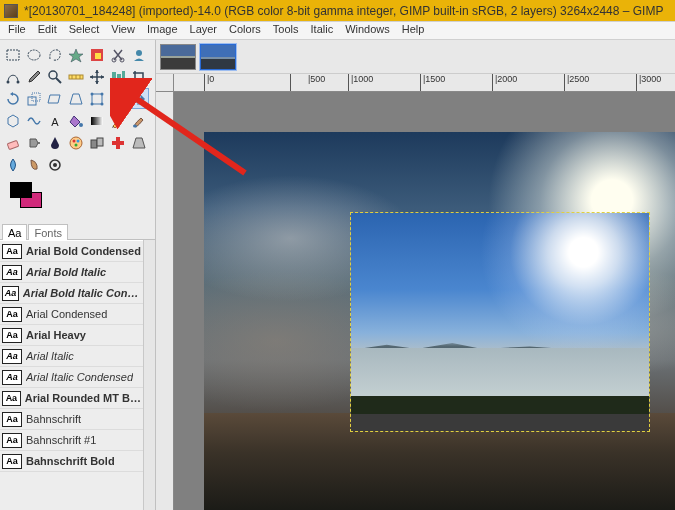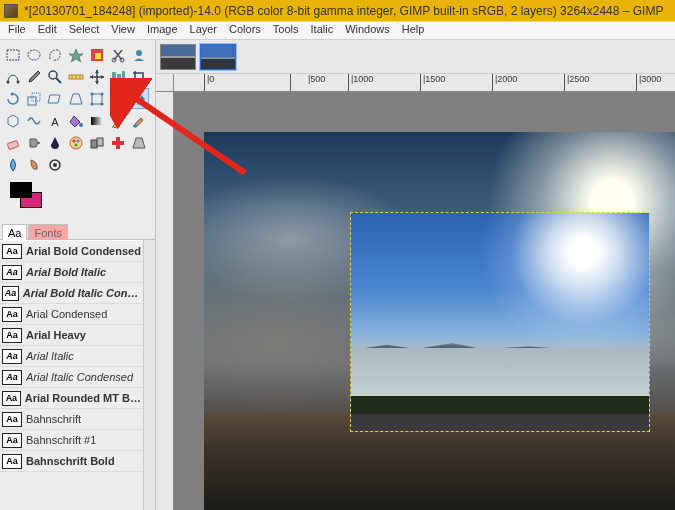--- a/index.html
+++ b/index.html
@@ -14,21 +14,21 @@
 .toolbox { padding: 4px 2px 2px 2px; }
 .tool-row { display: flex; }
 .tool { width: 21px; height: 21px; margin: 0 0 1px 0; display: flex; align-items: center; justify-content: center; border:1px solid transparent; }
 .tool.selected { background: #cfe0f5; border:1px solid #7aa7d9; }
 .tool svg { width: 16px; height: 16px; }
 .swatches { position: relative; height: 40px; margin: 4px 0 0 6px; }
 .swatch-bg { position: absolute; left: 14px; top: 10px; width: 22px; height: 16px; background: #d12a7b; border:1px solid #000; }
 .swatch-fg { position: absolute; left: 4px; top: 0; width: 22px; height: 16px; background: #000; border:1px solid #000; }
 .font-tabs { display:flex; align-items:flex-end; height:18px; padding-left:2px; border-bottom:1px solid #c0c0c0; font-size:11px; }
 .font-tab { padding:2px 5px 1px; border:1px solid #c0c0c0; border-bottom:none; background:#fff; margin-right:1px; position:relative; top:1px; }
-.font-tab.inactive { background:#fca5a5; color:#666; }
+.font-tab.inactive { background:#ffffff; color:#666; }
 .filter-row { display:flex; align-items:center; height:18px; border-bottom:1px solid #c0c0c0; padding:0 2px; }
 .filter-row input { flex:1; border:none; background:transparent; font-style:italic; color:#888; font-size:11px; outline:none;}
 .filter-arrow { width:14px; text-align:center; color:#555; }
 .font-list { flex:1; overflow:hidden; background:#ededed; border-top:1px solid #fff;}
 .font-item { display:flex; align-items:center; height:21px; border-bottom:1px solid #dcdcdc; padding:0 2px;}
 .font-icon { width:20px; height:15px; border:1px solid #222; background:#fff; display:flex; align-items:center; justify-content:center; margin-right:4px;}
 .font-icon span{font-size:9px; font-weight:bold;}
 .font-name { font-size:11px; color:#333; white-space:nowrap; overflow:hidden; text-overflow:ellipsis; }
 .scrollbar-v { width:12px; background:#e6e6e6; border-left:1px solid #c8c8c8;}
 .fontlist-wrap{ display:flex; flex:1; overflow:hidden;}

